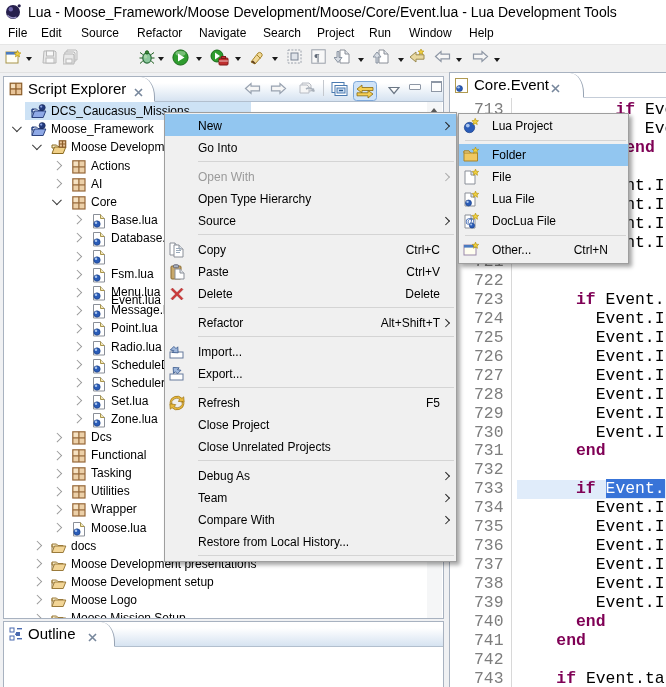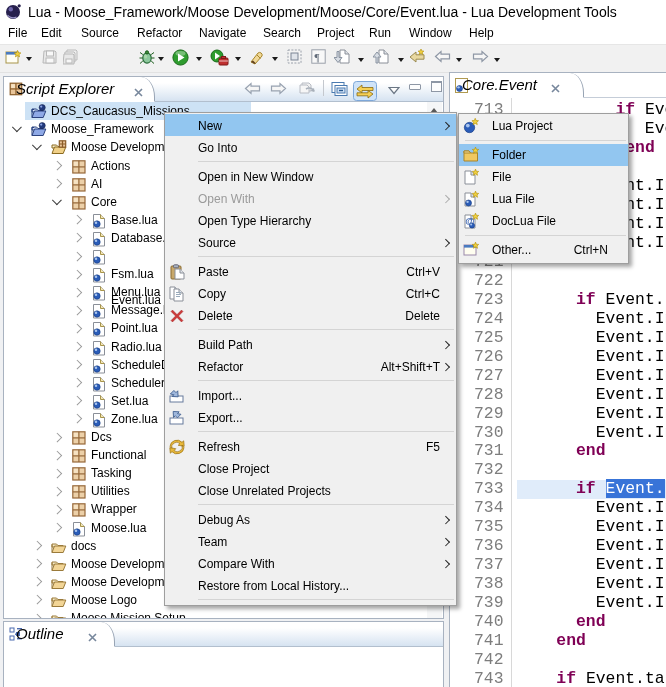--- a/index.html
+++ b/index.html
@@ -8,21 +8,21 @@
 #titlebar{left:0;top:0;width:666px;height:22px;background:#ffffff;}
 #title-text{left:28px;top:4px;font-size:14px;color:#000000;white-space:nowrap;}
 #menubar{left:0;top:22px;width:666px;height:22px;background:#ffffff;}
 #menubar span{position:absolute;top:4px;font-size:12px;color:#000;}
 #toolbar{left:0;top:44px;width:666px;height:27px;background:#f1f1f1;border-top:1px solid #e6e6e6;border-bottom:1px solid #e2e2e2;}
 
 .panel{background:#ffffff;border:1px solid #a8b2c0;}
 .phead{position:absolute;left:0;top:0;right:0;height:24px;background:linear-gradient(#ffffff 25%,#d6e3f1);border-bottom:1px solid #b2bfce;}
 .ptab{position:absolute;left:0;top:0;height:24px;background:#ffffff;border-right:1px solid #98a4b4;border-bottom:1px solid #ffffff;border-top-right-radius:14px 20px;}
 .ptab .ticon{position:absolute;left:5px;top:5px;}
-.ptab .tlabel{position:absolute;left:12px;top:2.5px;font-size:15px;color:#000;white-space:nowrap;font-style:italic;}
+.ptab .tlabel{position:absolute;left:24px;top:2.5px;font-size:15px;color:#000;white-space:nowrap;}
 .xclose{position:absolute;top:6px;width:9px;height:9px;}
 
 .trow{position:absolute;height:18px;font-size:12px;color:#000;white-space:nowrap;}
 .trow .arrow{position:absolute;top:5.5px;width:5.5px;height:5.5px;border-top:1.7px solid #9a9a9a;border-right:1.7px solid #9a9a9a;transform:rotate(45deg);}
 .trow .ticon{position:absolute;top:2px;}
 .trow .tl{position:absolute;top:2px;}
 
 #editor{left:449px;top:72px;width:217px;height:615px;background:#fff;border:1px solid #a8b2c0;border-right:none;}
 #edcode,#ednums{position:absolute;font-family:"Liberation Mono",monospace;font-size:16.4px;line-height:18.96px;white-space:pre;margin:0;font-weight:500;}
 #ednums{left:24px;top:28.3px;color:#7d7d7d;font-weight:400;}
@@ -566,73 +566,66 @@
     <div class="mi hl">
       <span class="lab">New</span>
       <span class="sub"></span>
     </div>
     <div class="mi ">
       <span class="lab">Go Into</span>
     </div>
     <div class="msep">
       <div></div>
     </div>
-    <div class="mi ">
-      <span class="lab">Open in New Window</span>
-    </div>
     <div class="mi dis">
       <span class="lab">Open With</span>
       <span class="sub"></span>
     </div>
     <div class="mi ">
       <span class="lab">Open Type Hierarchy</span>
     </div>
     <div class="mi ">
       <span class="lab">Source</span>
       <span class="sub"></span>
     </div>
     <div class="msep">
       <div></div>
-    </div>
-    <div class="mi ">
-      <span class="ic"><svg width="16" height="16" viewBox="0 0 16 16">
-          <rect x="2" y="2" width="10" height="13" rx="1" fill="#c8a86a" stroke="#8a6a30"></rect>
-          <rect x="4.5" y="0.8" width="5" height="3" rx="1" fill="#aab4c0" stroke="#667"></rect>
-          <path d="M6 5h5l4 4v6h-9z" fill="#fff" stroke="#8a8f98" stroke-width="1"></path>
-          <path d="M11 5v4h4" fill="#dfe3e8" stroke="#8a8f98" stroke-width="1"></path>
-        </svg></span>
-      <span class="lab">Paste</span>
-      <span class="acc">Ctrl+V</span>
     </div>
     <div class="mi ">
       <span class="ic"><svg width="16" height="16" viewBox="0 0 16 16">
           <path d="M1 1h5l4 4v8h-9z" fill="#fff" stroke="#8a8f98" stroke-width="1"></path>
           <path d="M6 1v4h4" fill="#dfe3e8" stroke="#8a8f98" stroke-width="1"></path>
           <path d="M5 3h5l4 4v8h-9z" fill="#fff" stroke="#8a8f98" stroke-width="1"></path>
           <path d="M10 3v4h4" fill="#dfe3e8" stroke="#8a8f98" stroke-width="1"></path>
           <rect x="7" y="6" width="5" height="1" fill="#9ab"></rect>
           <rect x="7" y="8" width="5" height="1" fill="#9ab"></rect>
           <rect x="7" y="10" width="4" height="1" fill="#9ab"></rect>
         </svg></span>
       <span class="lab">Copy</span>
       <span class="acc">Ctrl+C</span>
     </div>
     <div class="mi ">
       <span class="ic"><svg width="16" height="16" viewBox="0 0 16 16">
+          <rect x="2" y="2" width="10" height="13" rx="1" fill="#c8a86a" stroke="#8a6a30"></rect>
+          <rect x="4.5" y="0.8" width="5" height="3" rx="1" fill="#aab4c0" stroke="#667"></rect>
+          <path d="M6 5h5l4 4v6h-9z" fill="#fff" stroke="#8a8f98" stroke-width="1"></path>
+          <path d="M11 5v4h4" fill="#dfe3e8" stroke="#8a8f98" stroke-width="1"></path>
+        </svg></span>
+      <span class="lab">Paste</span>
+      <span class="acc">Ctrl+V</span>
+    </div>
+    <div class="mi ">
+      <span class="ic"><svg width="16" height="16" viewBox="0 0 16 16">
           <path d="M3.5 2 L8 6.5 L12.5 2 L14 3.5 L9.5 8 L14 12.5 L12.5 14 L8 9.5 L3.5 14 L2 12.5 L6.5 8 L2 3.5 Z" fill="#cc3a3a" stroke="#992020" stroke-width="0.4"></path>
         </svg></span>
       <span class="lab">Delete</span>
       <span class="acc">Delete</span>
     </div>
     <div class="msep">
       <div></div>
-    </div>
-    <div class="mi ">
-      <span class="lab">Build Path</span>
-      <span class="sub"></span>
     </div>
     <div class="mi ">
       <span class="lab">Refactor</span>
       <span class="acc">Alt+Shift+T</span>
       <span class="sub"></span>
     </div>
     <div class="msep">
       <div></div>
     </div>
     <div class="mi ">

